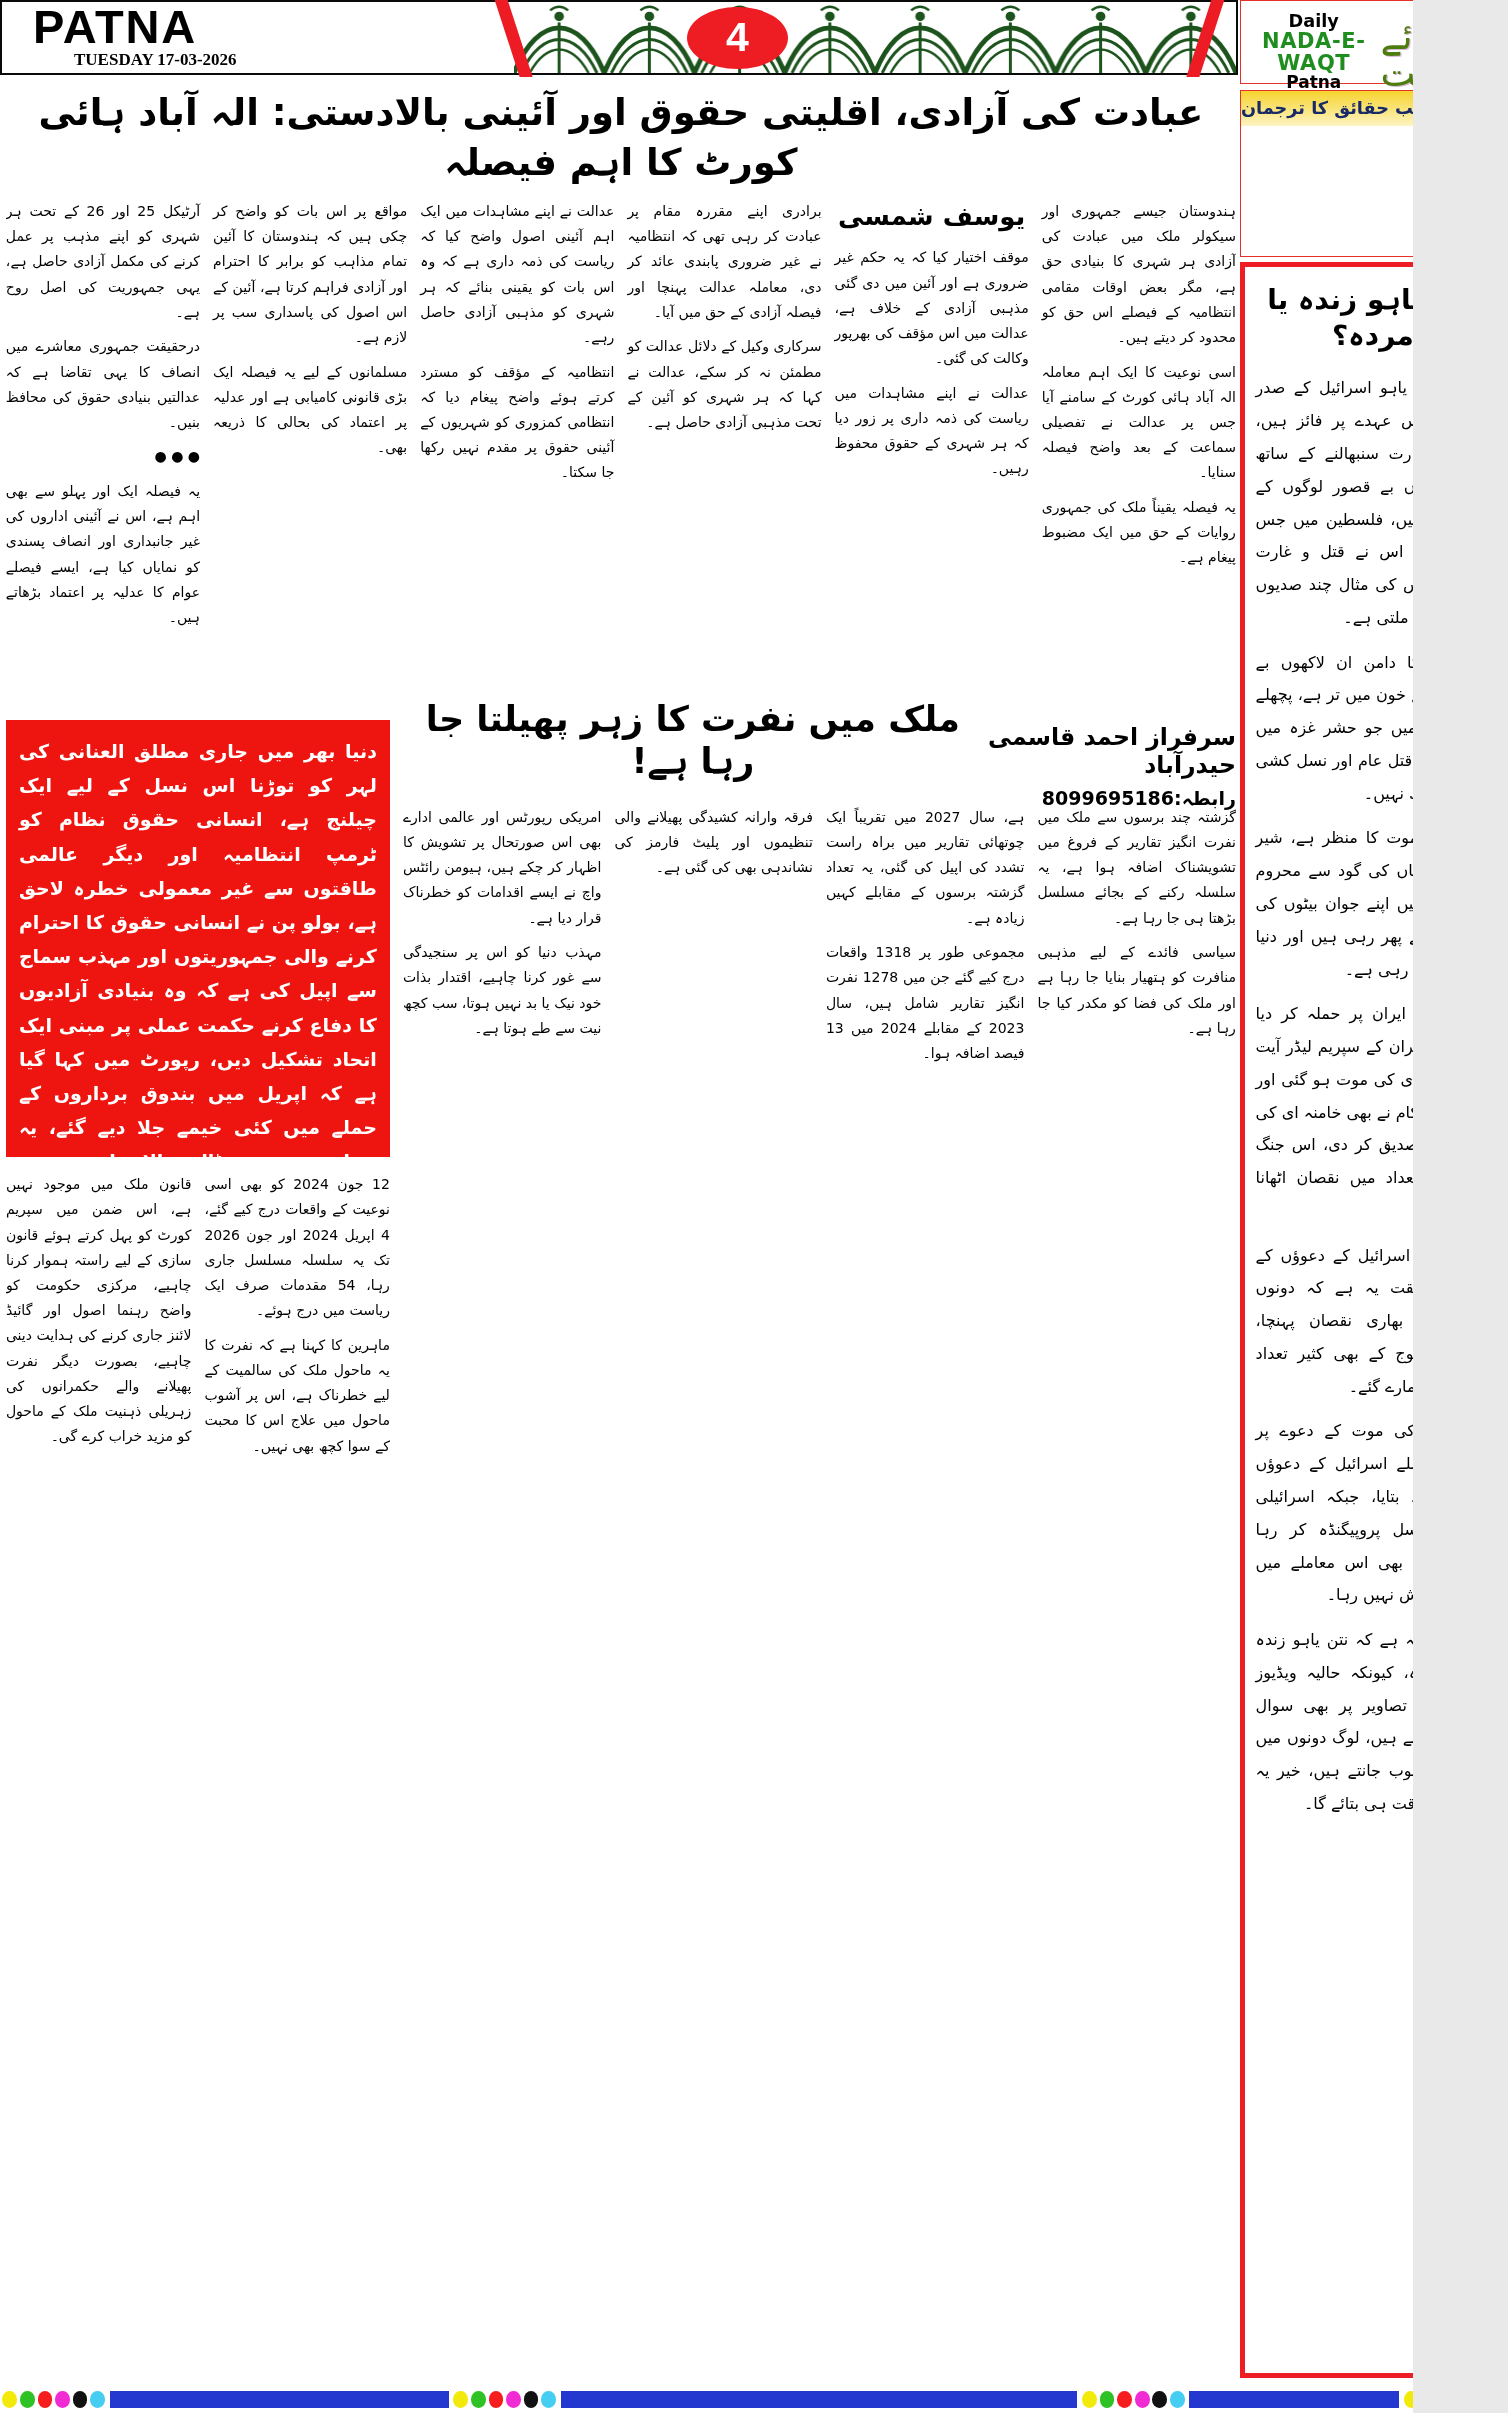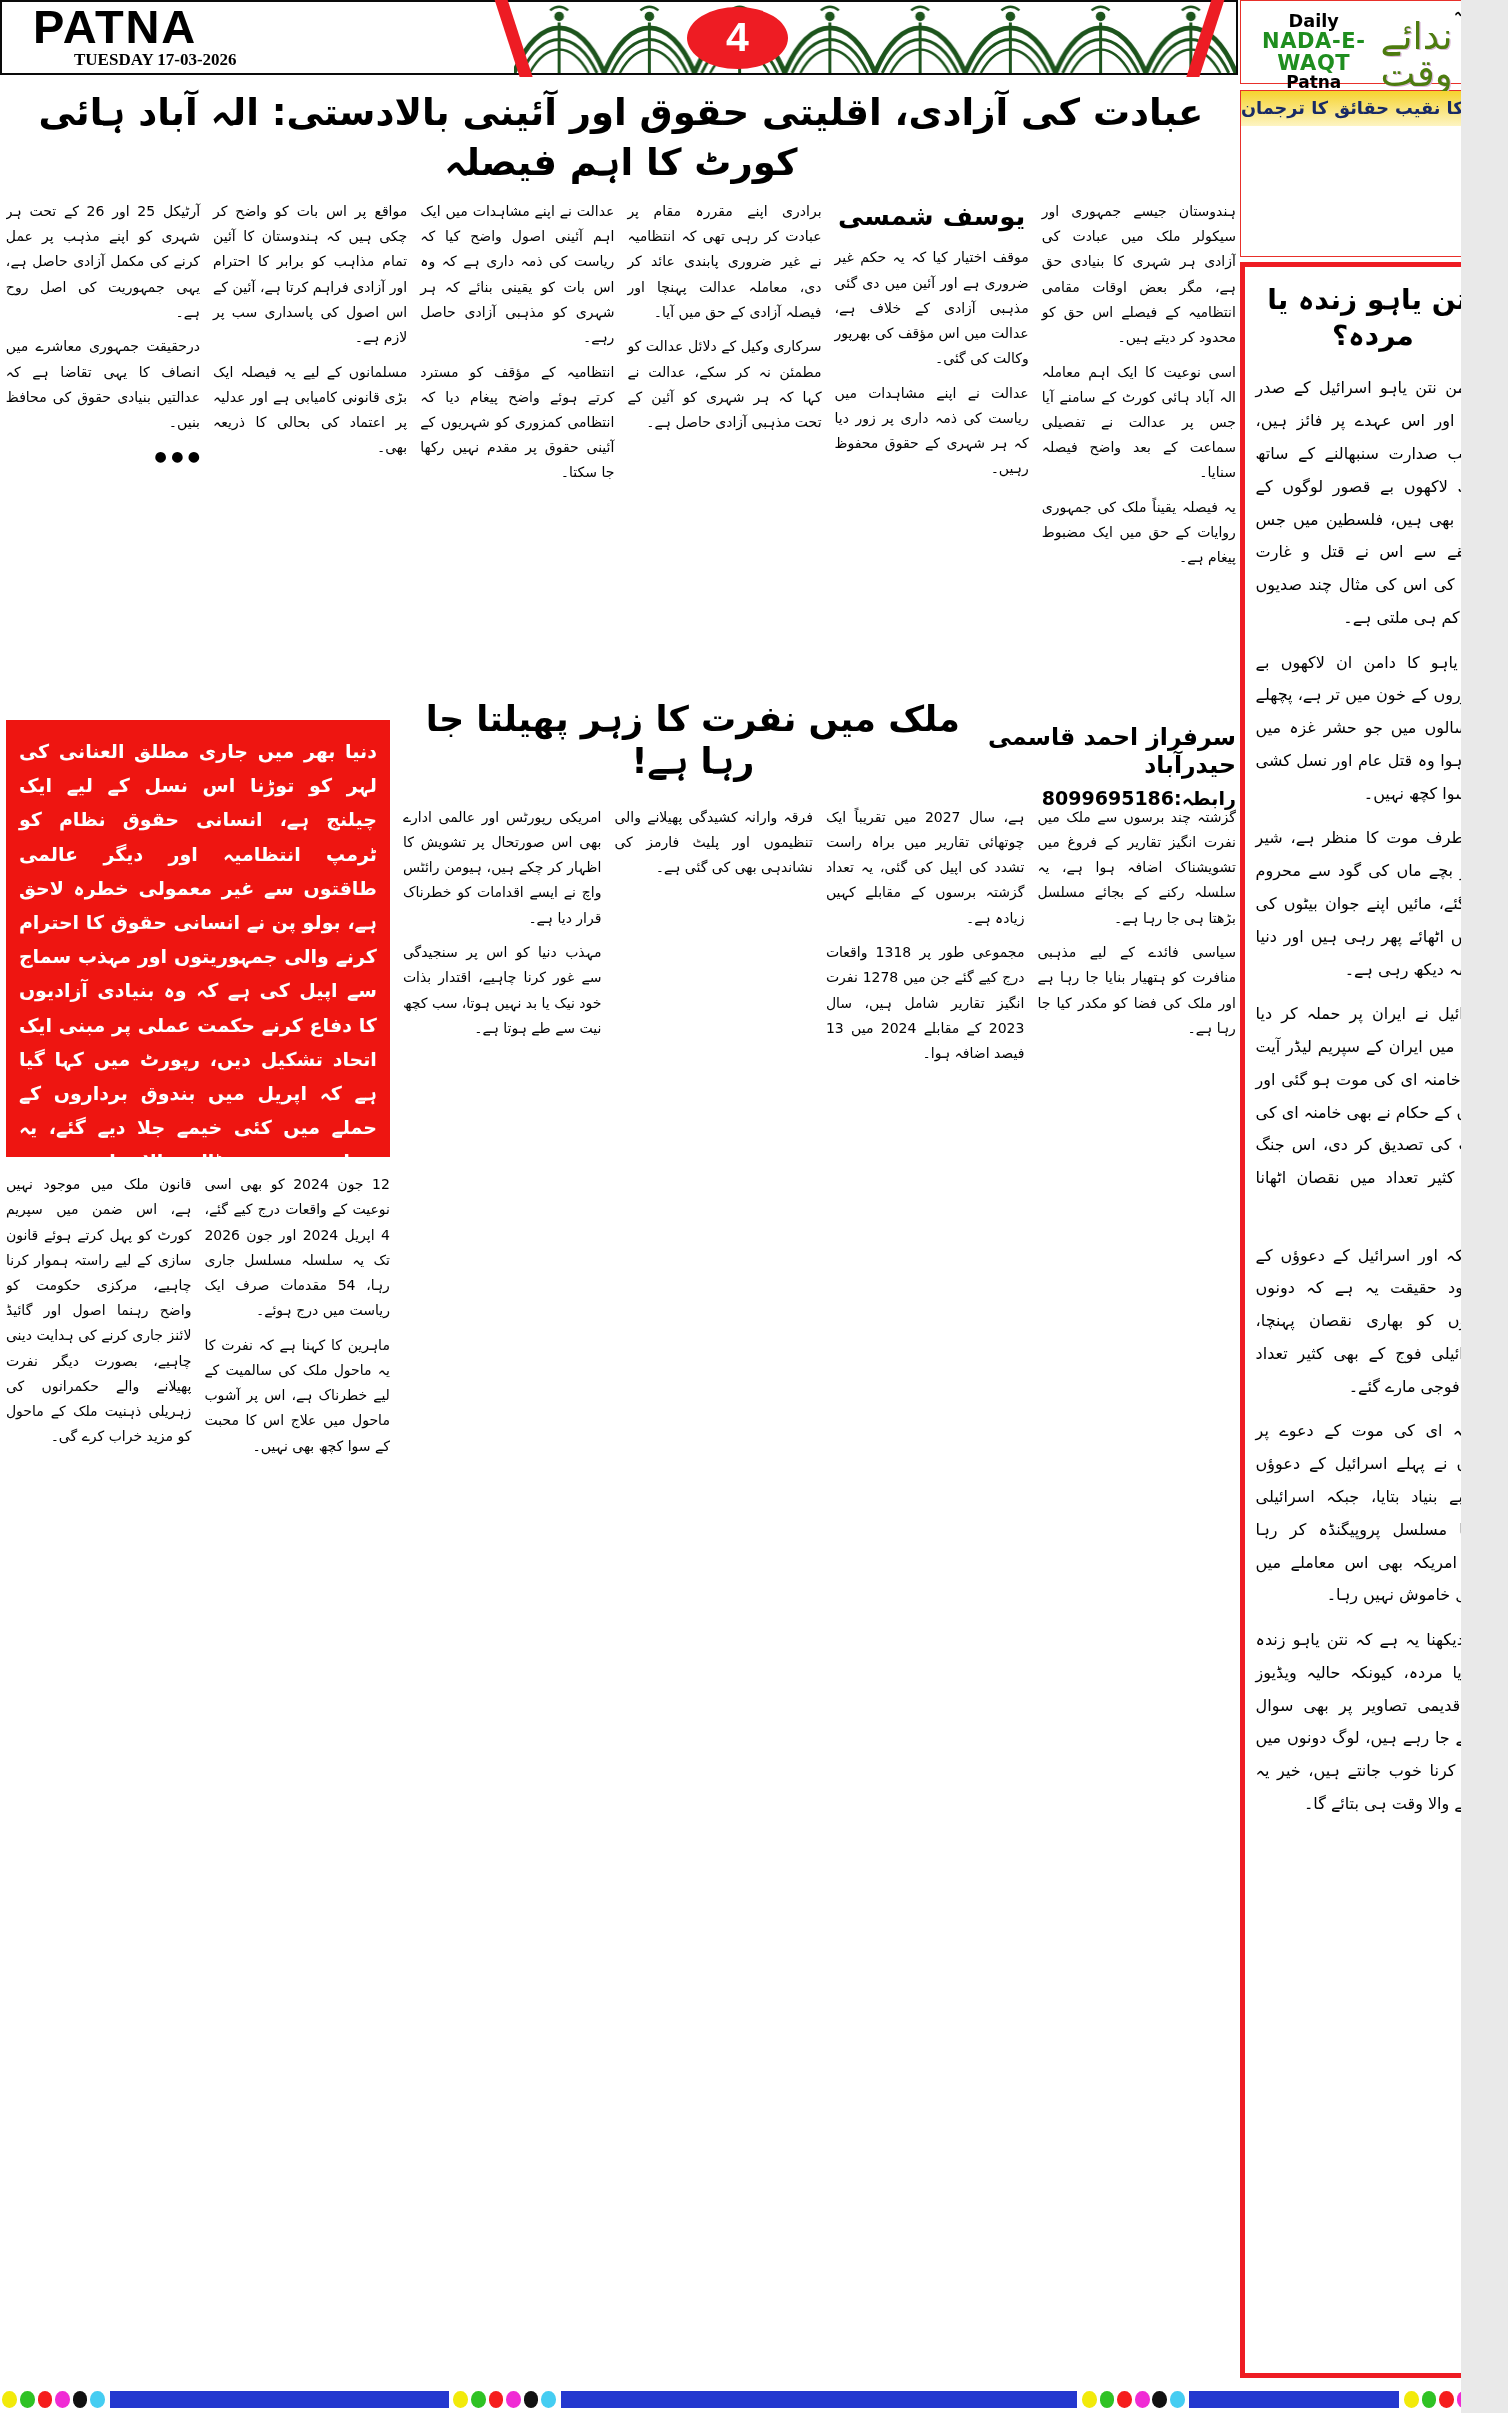--- a/index.html
+++ b/index.html
@@ -1,17 +1,17 @@
 <!DOCTYPE html>
 <html lang="ur" style="font-size:9.4px"><head>
 <meta charset="utf-8">
 <style>
   html,body{margin:0;padding:0;background:#e9e9e9;}
   .page{position:relative;width:1413px;height:2413px;background:#ffffff;overflow:hidden;
-        font-family:"DejaVu Sans","Liberation Sans",sans-serif;color:#000;padding-left:48px;}
+        font-family:"DejaVu Sans","Liberation Sans",sans-serif;color:#000;}
   .ur{direction:rtl;}
   
   .header{position:absolute;left:0;top:0;width:1238px;height:75px;border:2.4px solid #0a0a0a;
           box-sizing:border-box;background:#fff;z-index:5;}
   .patna-box{position:absolute;left:0;top:0;width:512px;height:100%;background:#fff;z-index:3;
              padding:1.2px 0 0 31px;box-sizing:border-box;}
   .patna-title{font-size:47px;font-weight:900;letter-spacing:1.8px;line-height:1.0;
                font-family:"Liberation Sans",sans-serif;}
   .patna-date{font-size:17px;font-weight:700;font-family:"Liberation Serif",serif;margin-left:41px;}
   .ornament{position:absolute;left:512px;right:0;top:0;bottom:0;overflow:hidden;}
@@ -196,20 +196,21 @@
       <div>
           <p class="body">مواقع پر اس بات کو واضح کر چکی ہیں کہ ہندوستان کا آئین تمام مذاہب کو برابر کا احترام اور آزادی فراہم کرتا ہے، آئین کے اس اصول کی پاسداری سب پر لازم ہے۔</p>
           <p class="body">مسلمانوں کے لیے یہ فیصلہ ایک بڑی قانونی کامیابی ہے اور عدلیہ پر اعتماد کی بحالی کا ذریعہ بھی۔</p>
         </div>
     </div>
     <div class="col">
       <div>
           <p class="body">آرٹیکل 25 اور 26 کے تحت ہر شہری کو اپنے مذہب پر عمل کرنے کی مکمل آزادی حاصل ہے، یہی جمہوریت کی اصل روح ہے۔</p>
           <p class="body">درحقیقت جمہوری معاشرے میں انصاف کا یہی تقاضا ہے کہ عدالتیں بنیادی حقوق کی محافظ بنیں۔</p>
           <p class="body">● ● ●</p>
+          <p class="body">یہ فیصلہ ایک اور پہلو سے بھی اہم ہے، اس نے آئینی اداروں کی غیر جانبداری اور انصاف پسندی کو نمایاں کیا ہے، ایسے فیصلے عوام کا عدلیہ پر اعتماد بڑھاتے ہیں۔</p>
         </div>
     </div>
   </div>
 
   <div class="article2">
     <div class="a2-left">
       <div class="red-block ur">
           <p>دنیا بھر میں جاری مطلق العنانی کی لہر کو توڑنا اس نسل کے لیے ایک چیلنج ہے، انسانی حقوق نظام کو ٹرمپ انتظامیہ اور دیگر عالمی طاقتوں سے غیر معمولی خطرہ لاحق ہے، بولو پن نے انسانی حقوق کا احترام کرنے والی جمہوریتوں اور مہذب سماج سے اپیل کی ہے کہ وہ بنیادی آزادیوں کا دفاع کرنے حکمت عملی پر مبنی ایک اتحاد تشکیل دیں، رپورٹ میں کہا گیا ہے کہ اپریل میں بندوق برداروں کے حملے میں کئی خیمے جلا دیے گئے، یہ حملہ حیرت میں ڈالنے والا تھا۔</p>
         </div>
       <div class="left-cols">

